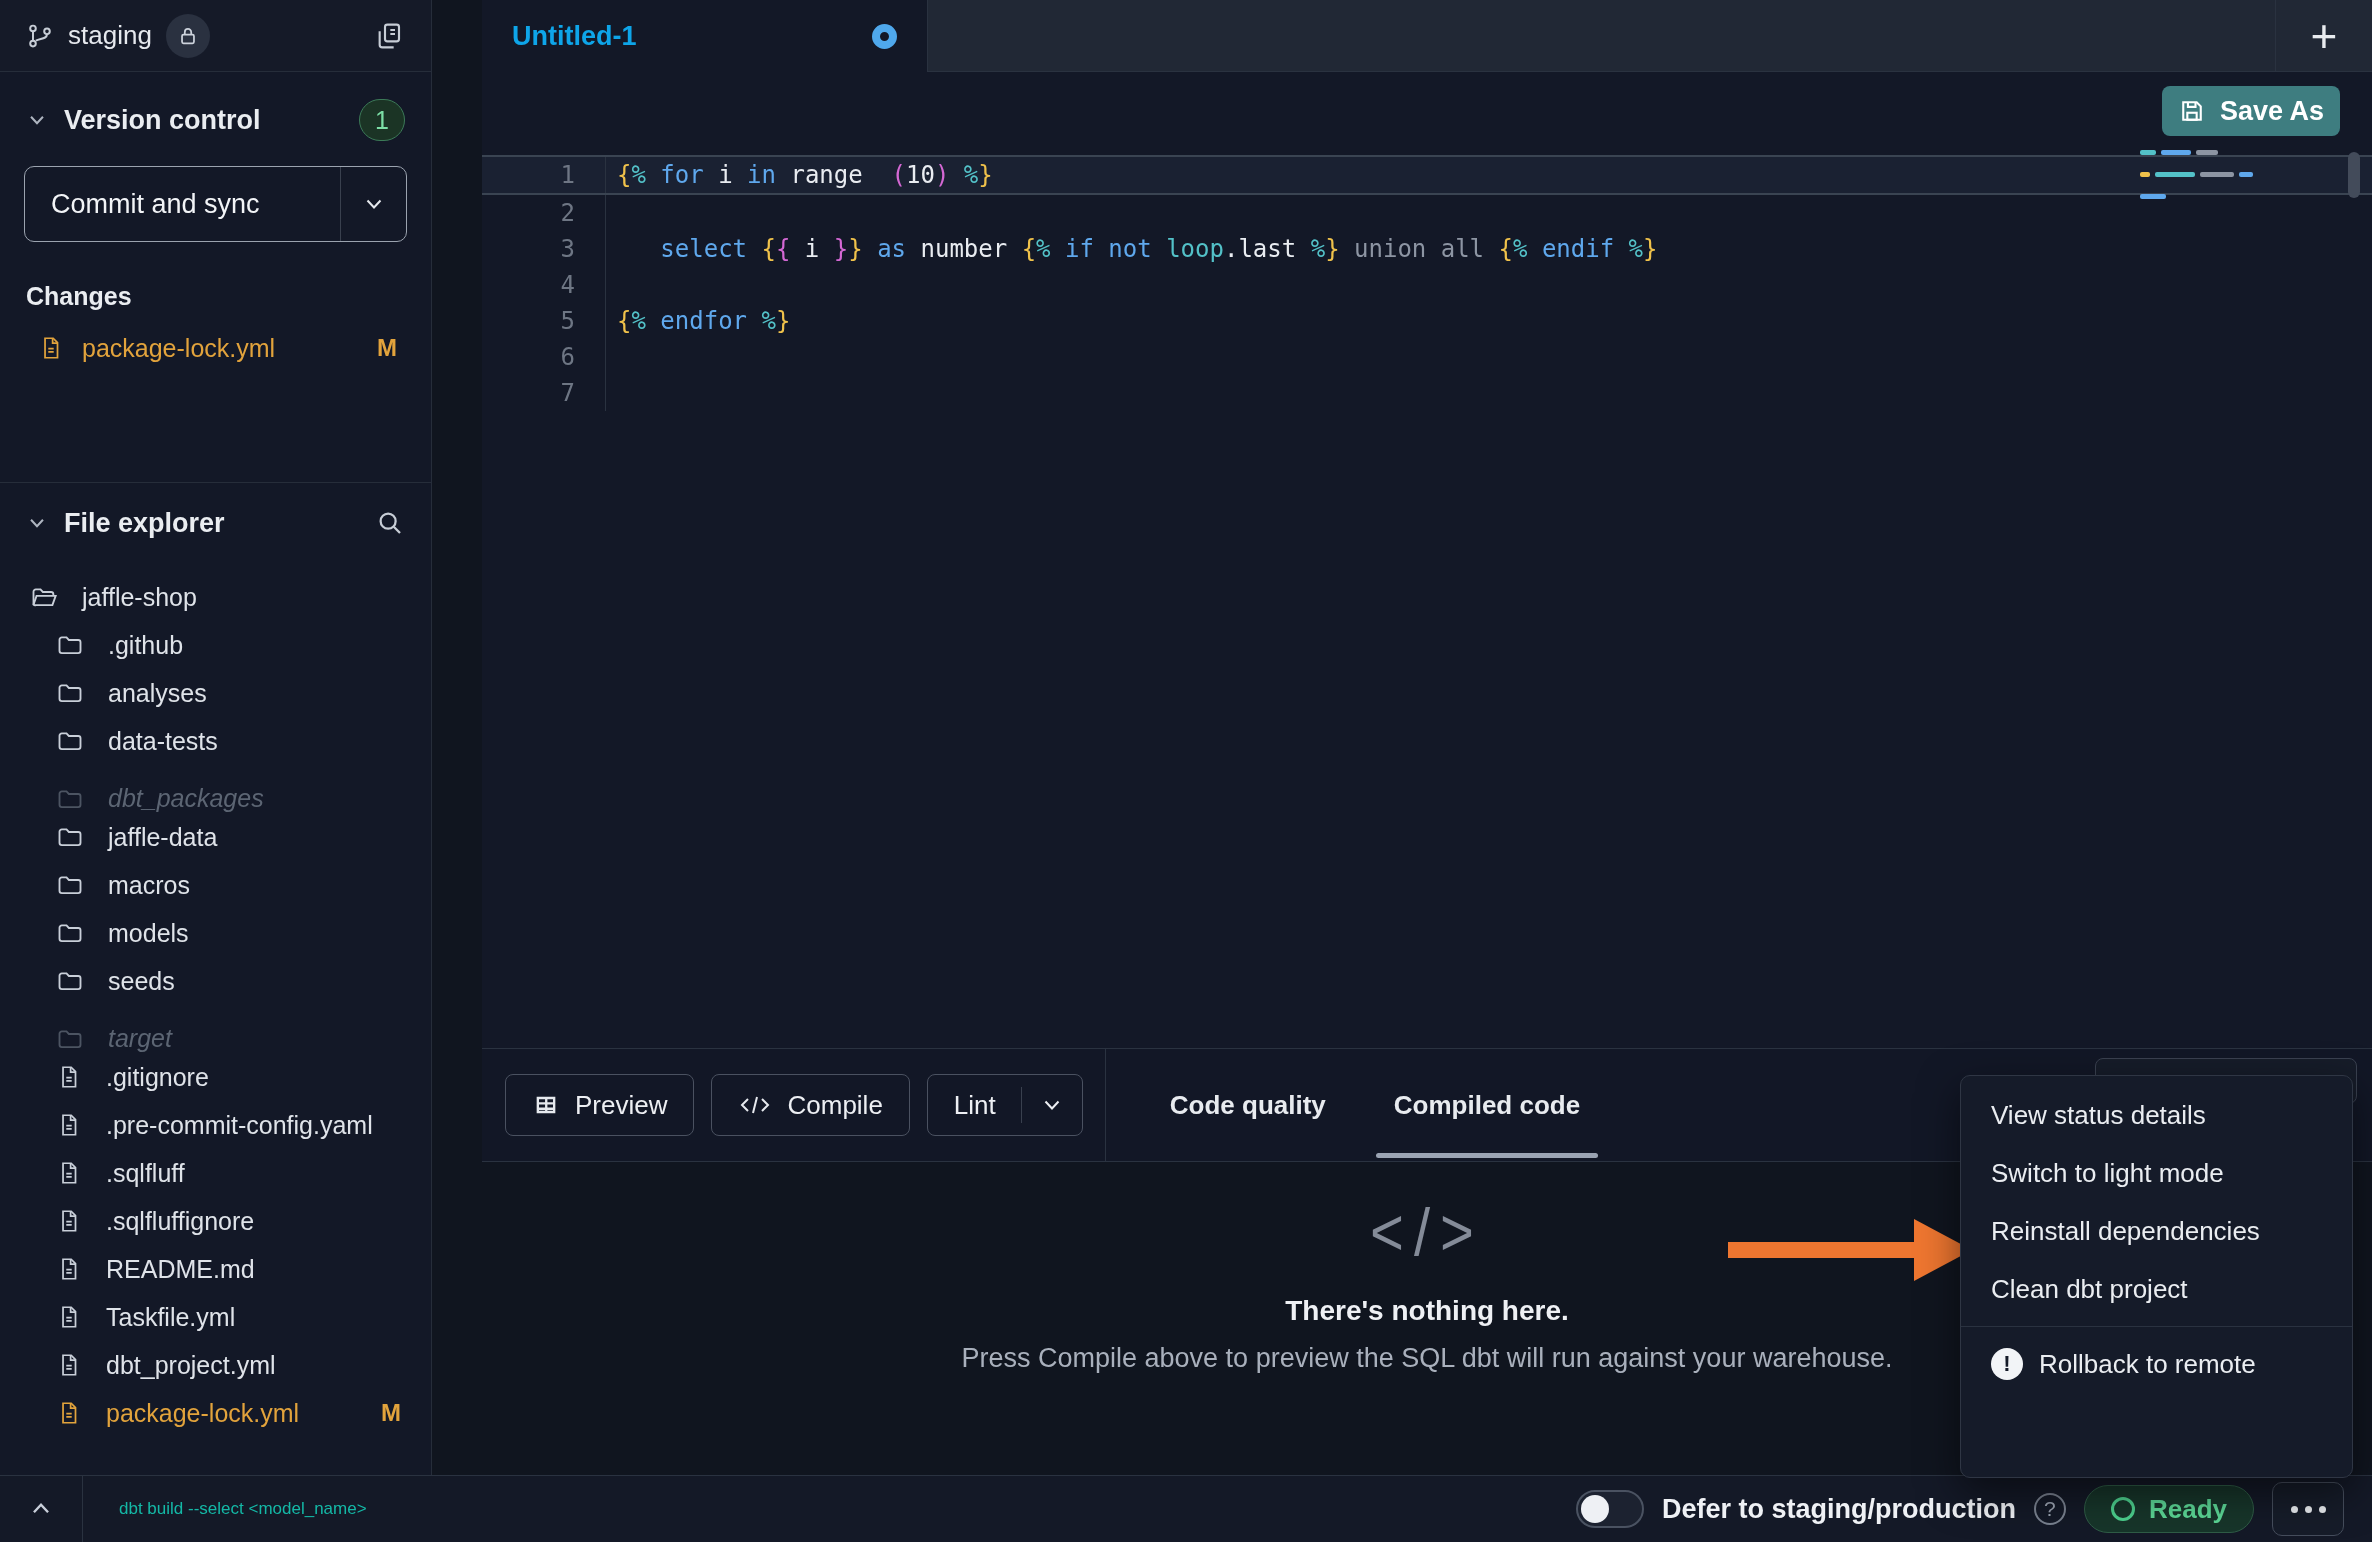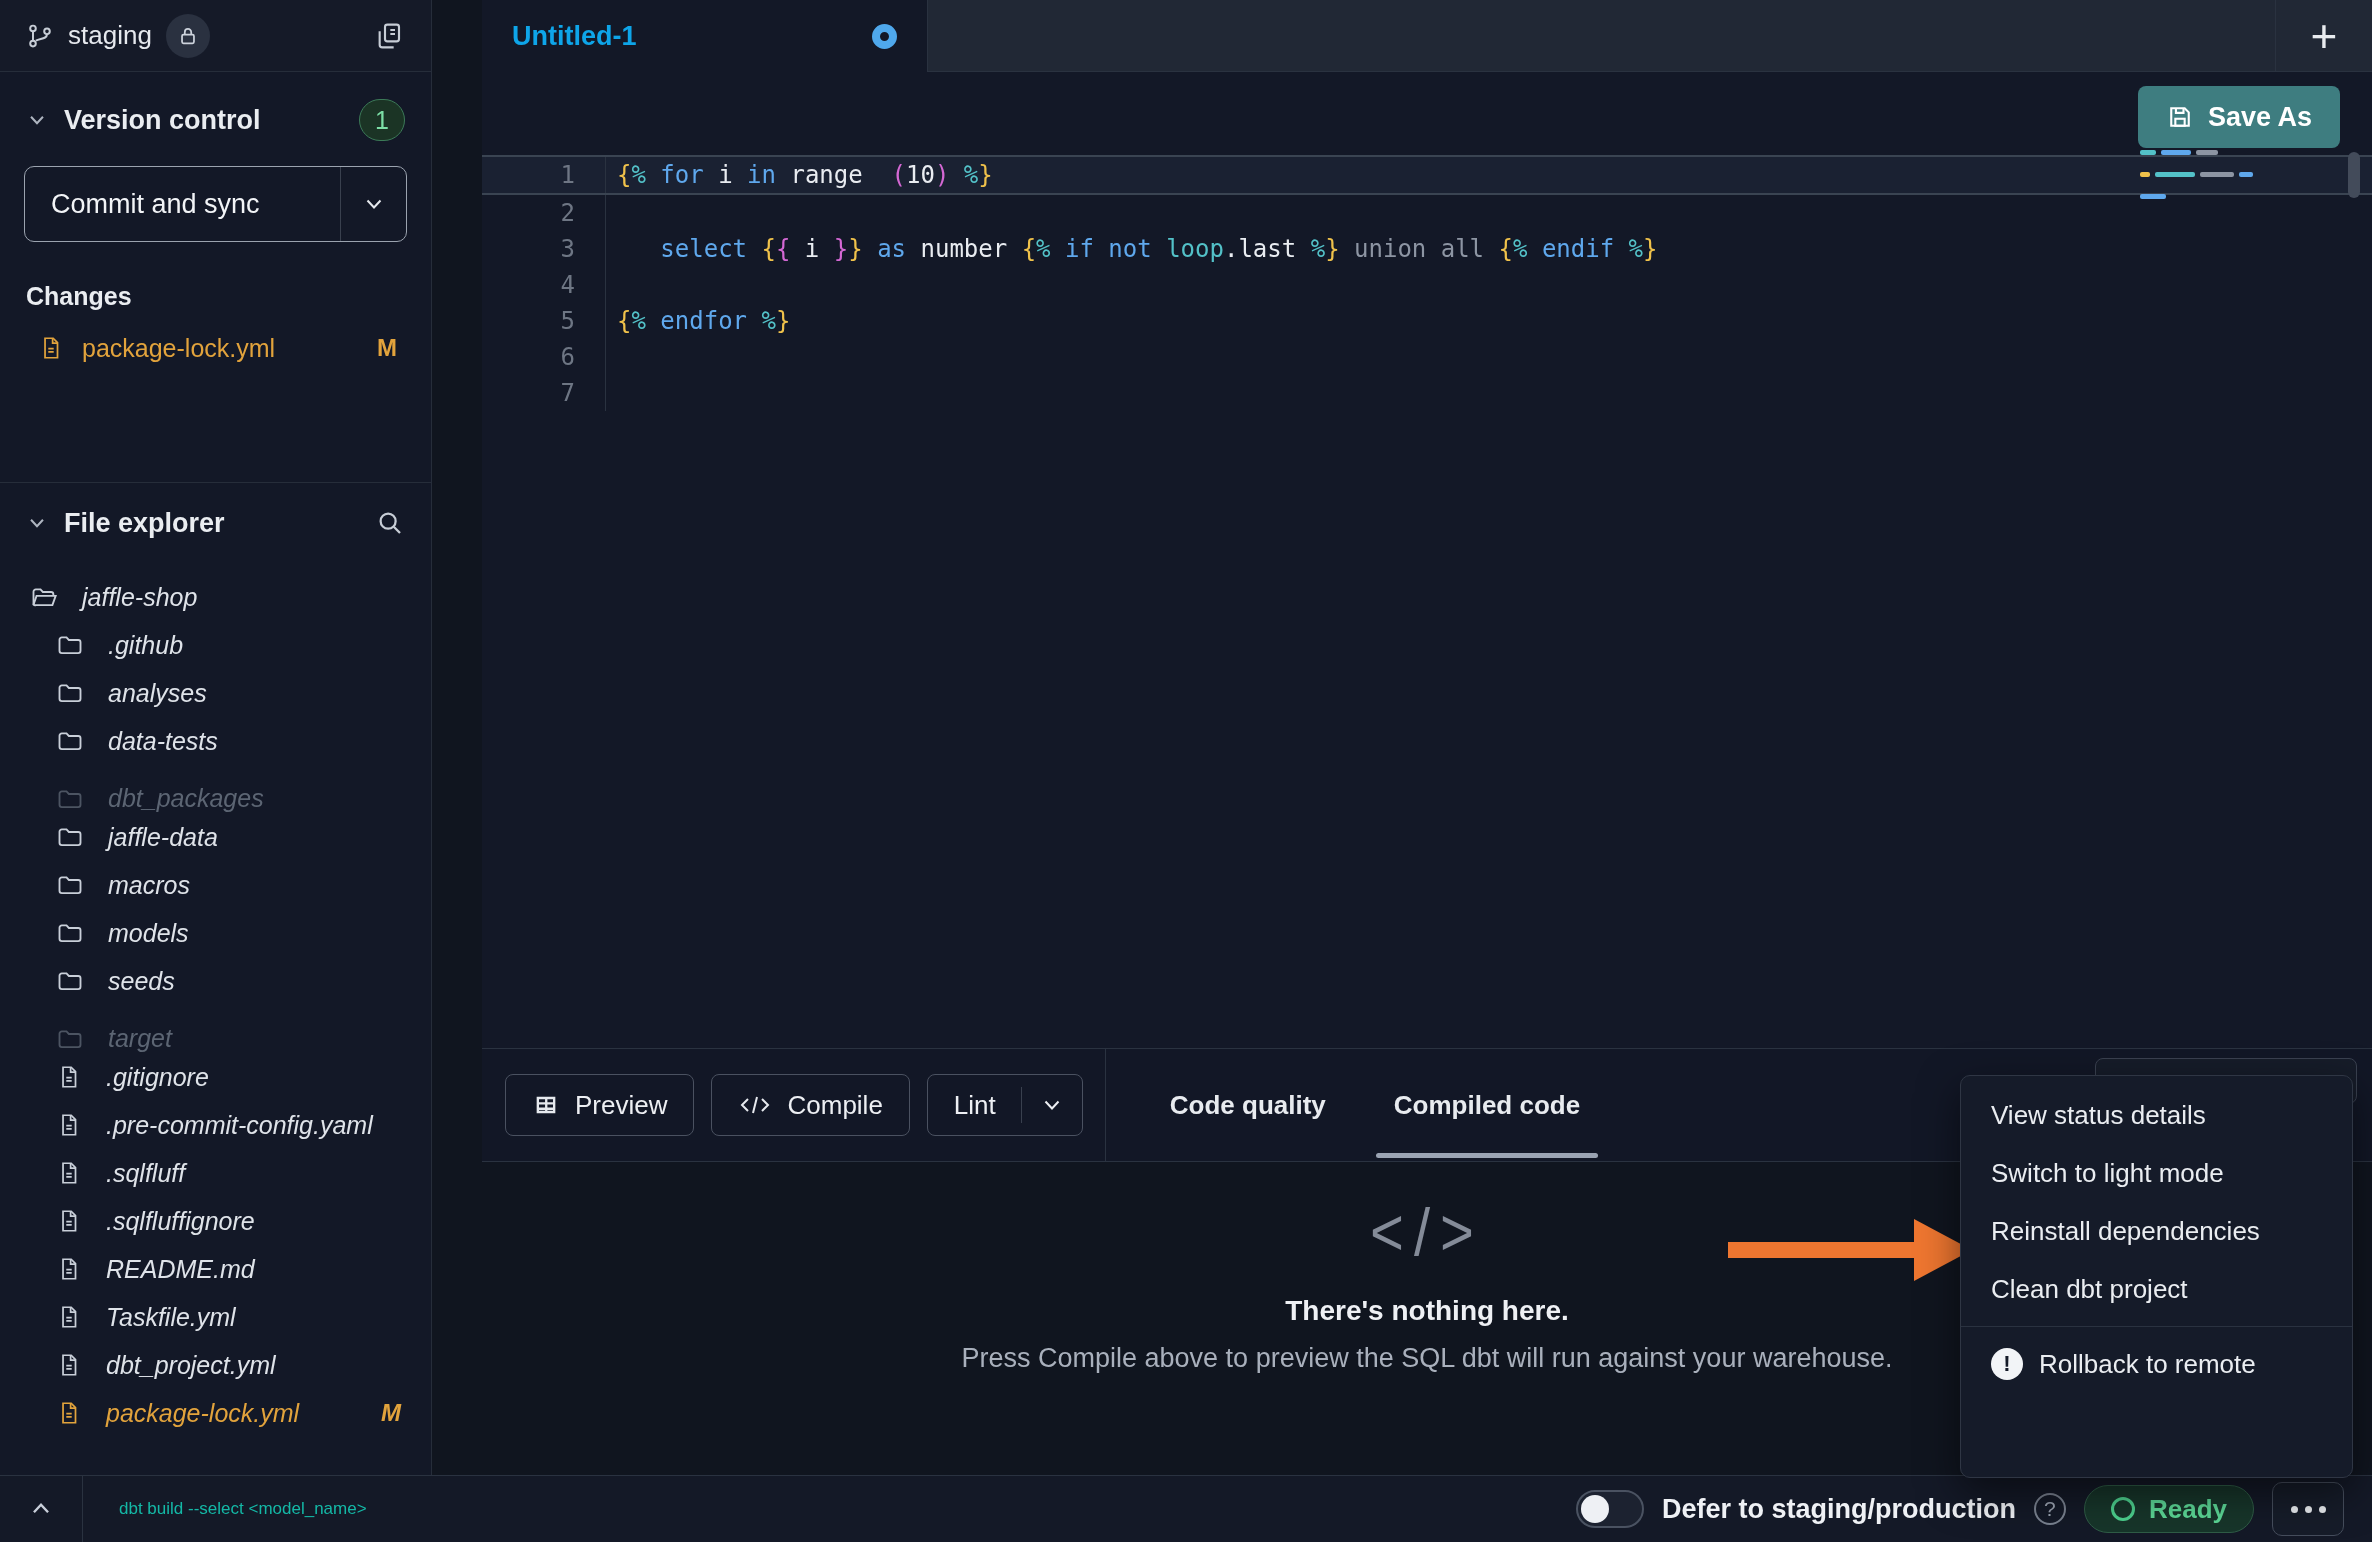--- a/index.html
+++ b/index.html
@@ -25,36 +25,36 @@
   .commit-btn .split { margin-left:auto; width:66px; height:100%; display:flex; align-items:center; justify-content:center; border-left:1px solid #39404e; color:#e6e9ee; }
   .changes-label { margin-top:40px; padding-left:26px; font-size:25px; font-weight:bold; color:#eaedf1; }
   .changes-list { margin-top:14px; }
   .change-row { height:46px; display:flex; align-items:center; padding:0 34px 0 38px; color:#e2a33c; font-size:25px; cursor:pointer; }
   .change-row .ic { color:#e2a33c; margin-right:18px; }
   .status-m { margin-left:auto; font-weight:bold; font-size:24px; color:#e2a33c; }
 
   .fe { position:absolute; left:0; right:0; top:482px; bottom:0; border-top:1px solid #262d3a; padding-top:16px; overflow:hidden; }
   .search-btn { margin-left:auto; color:#c7cdd6; cursor:pointer; }
   .file-tree { margin-top:26px; }
-  .tree-row { height:48px; display:flex; align-items:center; font-size:25px; color:#dfe3e9; cursor:pointer; padding-right:30px;font-style:italic; }
+  .tree-row { height:48px; display:flex; align-items:center; font-size:25px; color:#dfe3e9; cursor:pointer; padding-right:30px; }
   .tree-row .ic { color:#c9cfd9; margin-right:24px; }
   .tree-row.dim { color:#5c6573; font-style:italic;align-items:flex-end; }
   .tree-row.dim .ic { color:#4c5462; }
   .tree-row.modified, .tree-row.modified .ic { color:#e2a33c; }
 
   
   .tabstrip { position:absolute; left:482px; top:0; right:0; height:72px; background:#212835; border-bottom:1px solid #2a3240; }
   .tab { position:absolute; left:0; top:0; width:446px; height:72px; background:#131827; border-right:1px solid #2a3240; display:flex; align-items:center; padding:0 30px; cursor:pointer; }
   .tab-title { font-size:27px; font-weight:bold; color:#0ea5e9; }
   .tab-dot { margin-left:auto; width:25px; height:25px; border:8px solid #4fa8ec; border-radius:50%; }
   .plus-zone { position:absolute; right:0; top:0; width:97px; height:71px; border-left:1px solid #2a3240; display:flex; align-items:center; justify-content:center; font-size:46px; font-weight:300; color:#e8ebef; cursor:pointer; }
 
   
   .editor { position:absolute; left:482px; top:72px; right:0; height:976px; background:#131827; }
-  .saveas { position:absolute; top:14px; right:32px; height:62px; padding:0 28px; background:#3e7d80; border-radius:8px; display:flex; align-items:center; gap:14px; color:#ffffff; font-size:27px; font-weight:600; cursor:pointer; }
+  .saveas { position:absolute; top:14px; right:32px; height:50px; padding:0 16px; background:#3e7d80; border-radius:8px; display:flex; align-items:center; gap:14px; color:#ffffff; font-size:27px; font-weight:600; cursor:pointer; }
   .code { position:absolute; left:0; right:0; top:83px; }
   .code-line { display:flex; height:36px; align-items:center; font-family:"DejaVu Sans Mono", monospace; font-size:24px; position:relative; }
   .code-line .ln { width:123px; text-align:right; padding-right:30px; color:#6e7684; flex:0 0 auto; }
   .code-line .lc { padding-left:11px; white-space:pre; border-left:1px solid #2a3240; height:100%; display:flex; align-items:center; flex:1 1 auto; }
   .code-line.active { background:#1a2132; border-top:2px solid #3a4452; border-bottom:2px solid #3a4452; height:40px; }
   .minimap { position:absolute; top:78px; right:100px; width:132px; }
   .minimap .mrow { height:5px; margin-bottom:6px; display:flex; gap:5px; }
   .minimap .mb { height:5px; border-radius:2px; }
   .vscroll { position:absolute; top:80px; right:12px; width:12px; height:46px; background:#434b5a; border-radius:6px; }
 

